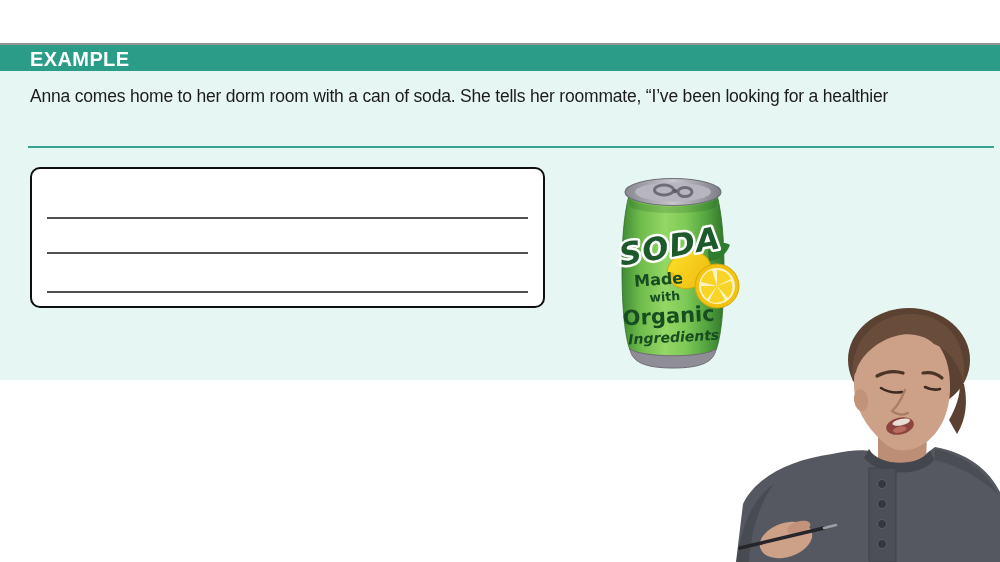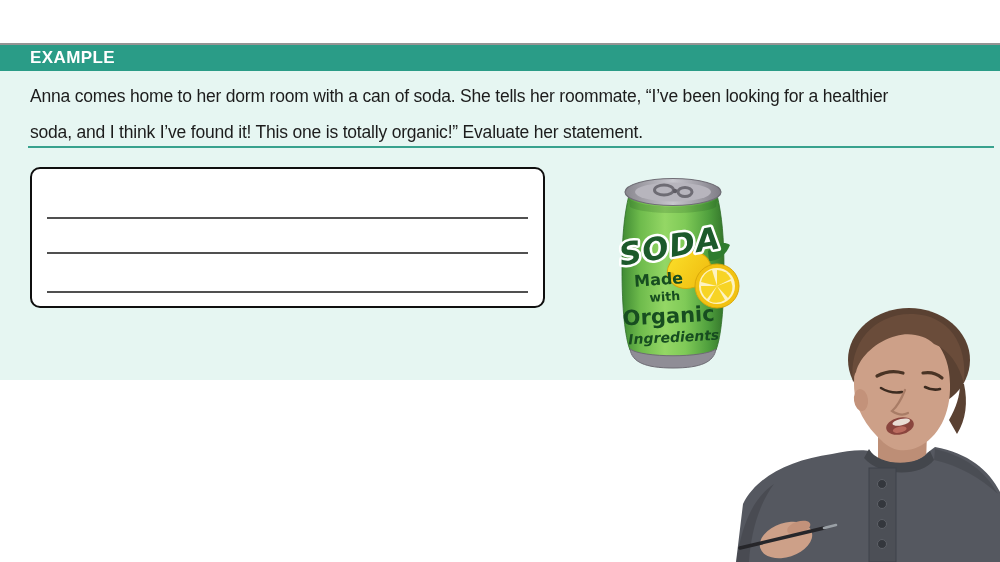--- a/index.html
+++ b/index.html
@@ -21,21 +21,21 @@
   
   .example-bar {
     position: absolute; left: 0; top: 45px;
     width: 1000px; height: 26px;
     background: #2a9c87;
   }
   .example-label {
     position: absolute; left: 30px; top: 3px;
     color: #ffffff;
     font-weight: bold;
-    font-size: 17px;
+    font-size: 20px;
     letter-spacing: 0.4px;
   }
 
   
   .mint-section {
     position: absolute; left: 0; top: 71px;
     width: 1000px; height: 309px;
     background: #e6f6f2;
   }
 
@@ -89,21 +89,20 @@
 <div class="slide-top-rule"></div>
 
 <div class="example-bar">
   <span class="example-label">EXAMPLE</span>
 </div>
 
 <div class="mint-section"></div>
 
 <div class="problem-text">
   <div class="problem-line">Anna comes home to her dorm room with a can of soda. She tells her roommate, “I’ve been looking for a healthier</div>
-  <div class="problem-line">soda, and I think I’ve found it! This one is totally organic!” Evaluate her statement.</div>
 </div>
 
 <div class="divider"></div>
 
 <div class="answer-box">
   <div class="answer-line l1"></div>
   <div class="answer-line l2"></div>
   <div class="answer-line l3"></div>
 </div>
 

